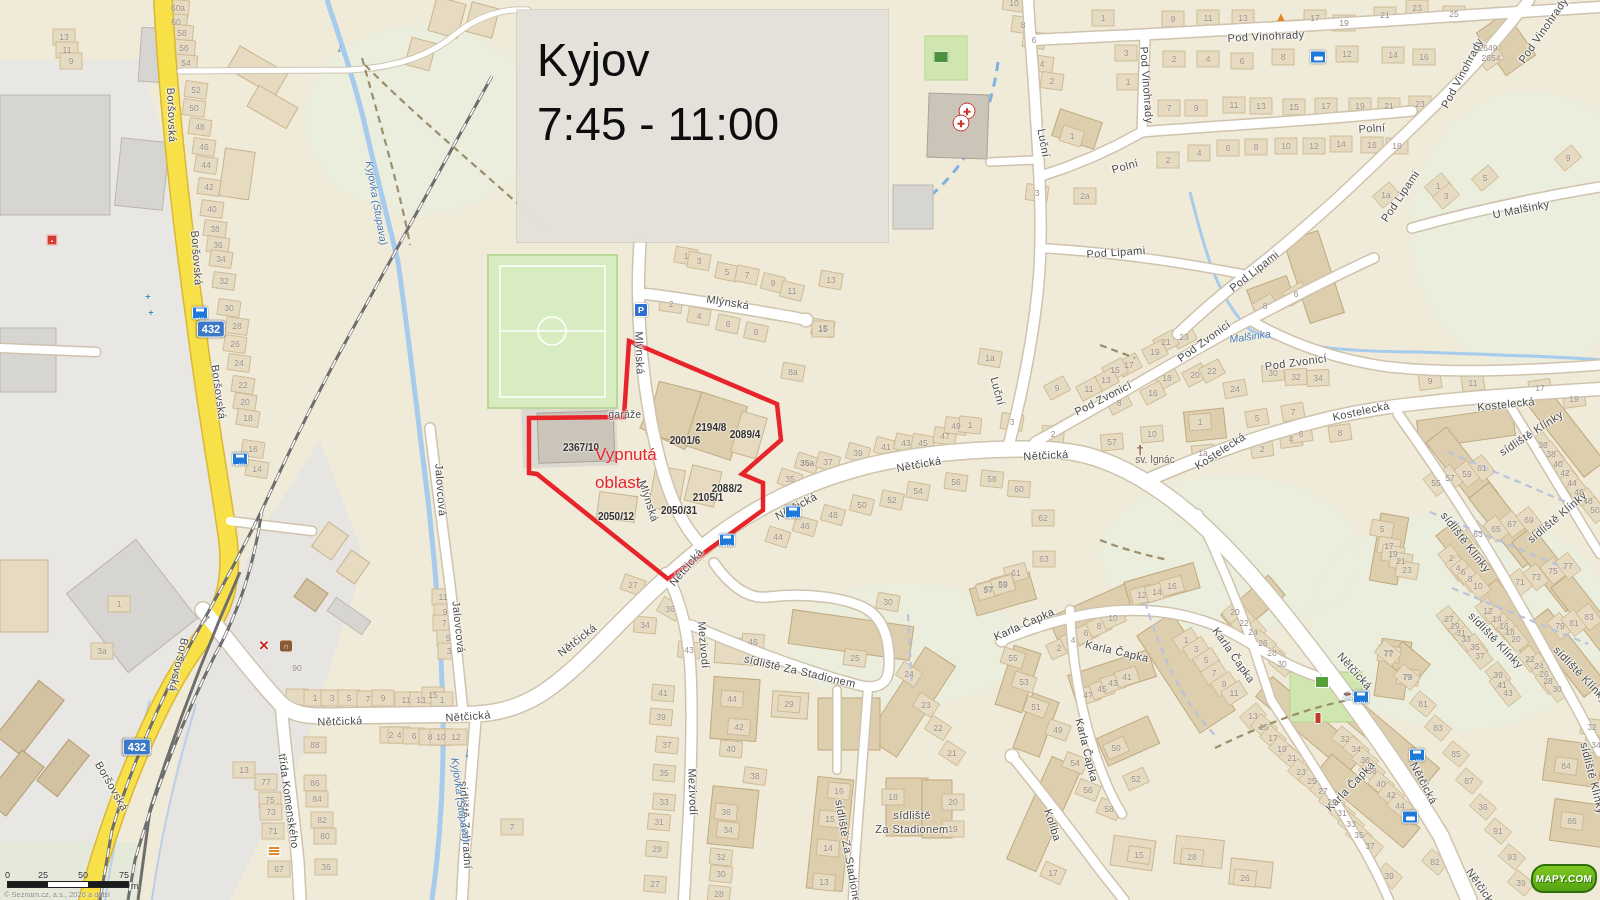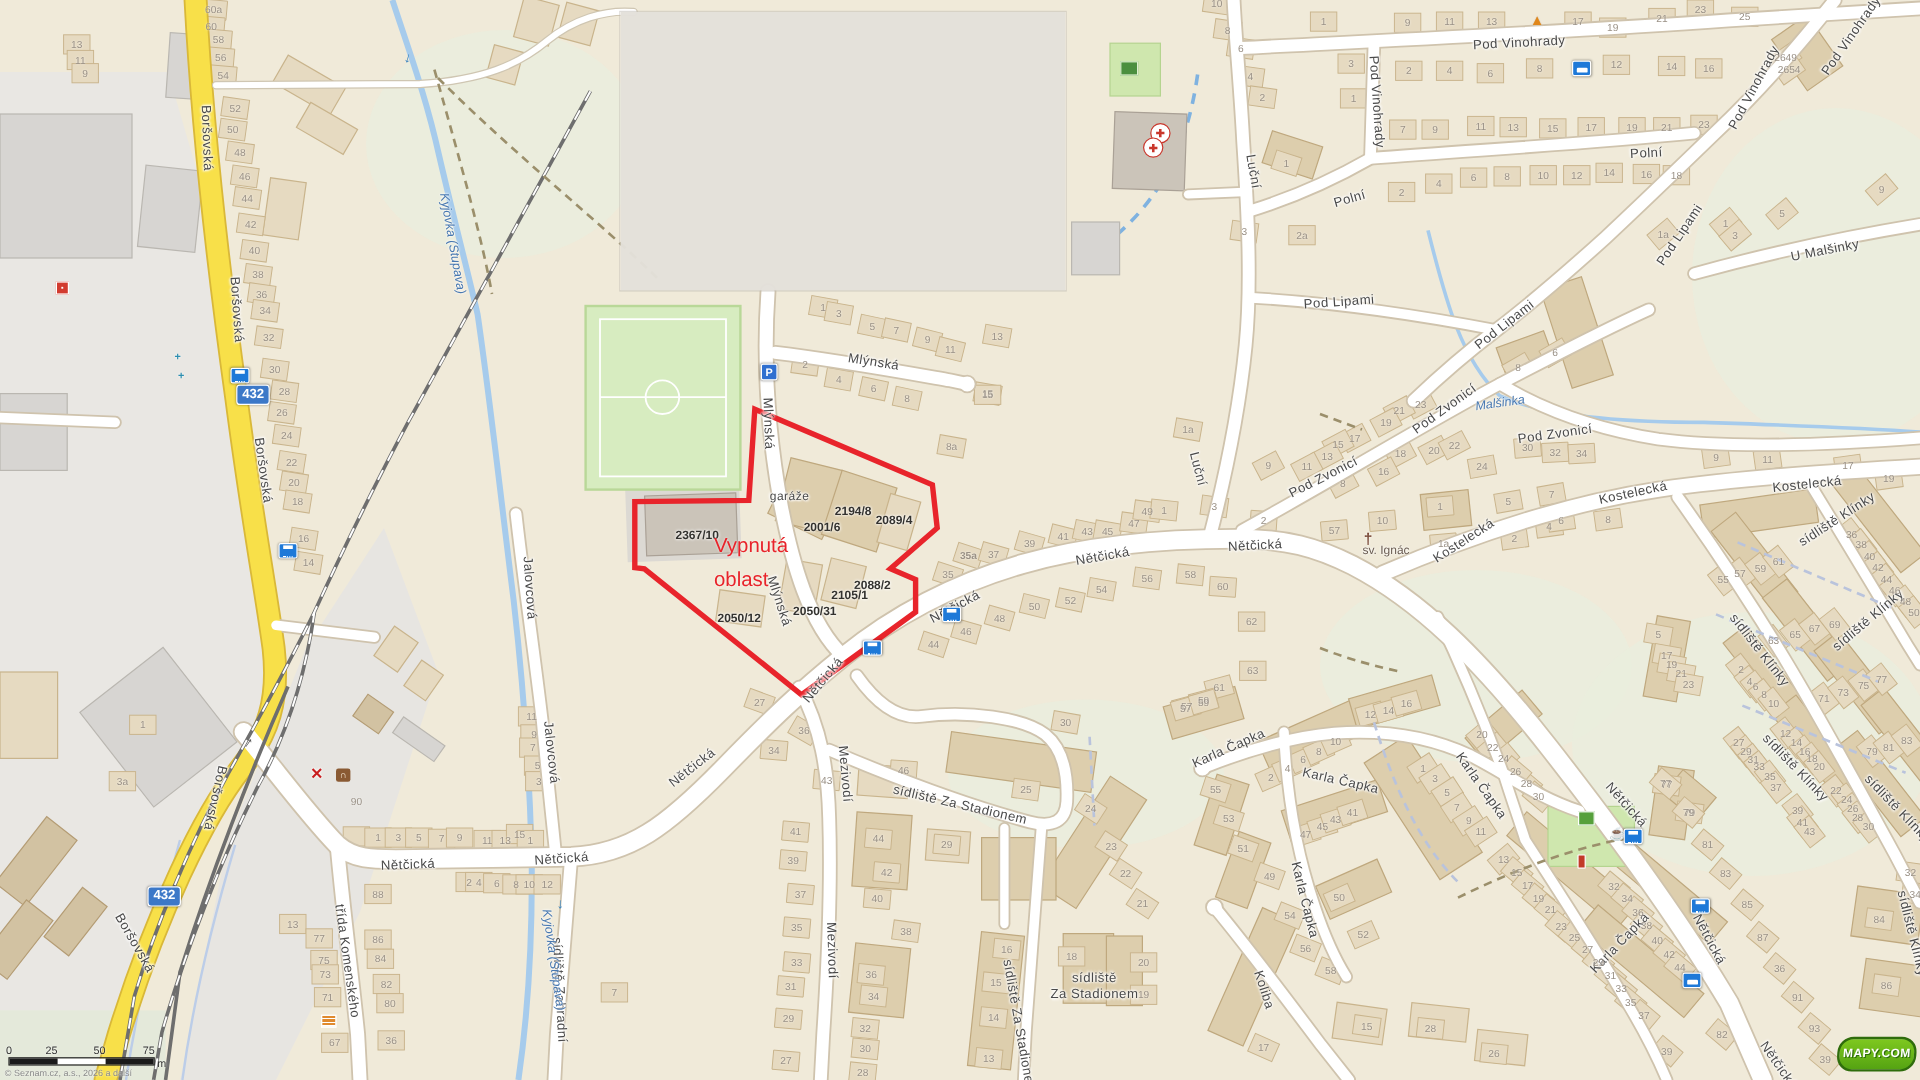--- a/index.html
+++ b/index.html
@@ -663,21 +663,21 @@
       <span class="lbl street" style="left: 1462px; top: 73px; transform: translate(-50%, -50%) rotate(-62deg);">Pod Vinohrady</span>
       <span class="lbl street" style="left: 1543px; top: 30px; transform: translate(-50%, -50%) rotate(-55deg);">Pod Vinohrady</span>
       <span class="lbl street" style="left: 1125px; top: 166px; transform: translate(-50%, -50%) rotate(-16deg);">Polní</span>
       <span class="lbl street" style="left: 1372px; top: 128px; transform: translate(-50%, -50%) rotate(-3deg);">Polní</span>
       <span class="lbl street" style="left: 1116px; top: 252px; transform: translate(-50%, -50%) rotate(-4deg);">Pod Lipami</span>
       <span class="lbl street" style="left: 1254px; top: 271px; transform: translate(-50%, -50%) rotate(-38deg);">Pod Lipami</span>
       <span class="lbl street" style="left: 1400px; top: 196px; transform: translate(-50%, -50%) rotate(-56deg);">Pod Lipami</span>
       <span class="lbl street" style="left: 1521px; top: 209px; transform: translate(-50%, -50%) rotate(-11deg);">U Malšinky</span>
       <span class="lbl street" style="left: 1044px; top: 143px; transform: translate(-50%, -50%) rotate(80deg);">Luční</span>
       <span class="lbl street" style="left: 998px; top: 391px; transform: translate(-50%, -50%) rotate(75deg);">Luční</span>
-      <span class="lbl street small-street" style="left: 658px; top: 414px; transform: translate(-50%, -50%) rotate(0deg);">garáže</span>
+      <span class="lbl street small-street" style="left: 625px; top: 414px; transform: translate(-50%, -50%) rotate(0deg);">garáže</span>
       <span class="lbl water" style="left: 377px; top: 203px; transform: translate(-50%, -50%) rotate(80deg);">Kyjovka (Stupava)</span>
       <span class="lbl water" style="left: 461px; top: 800px; transform: translate(-50%, -50%) rotate(82deg);">Kyjovka (Stupava)</span>
       <span class="lbl water" style="left: 1250px; top: 336px; transform: translate(-50%, -50%) rotate(-8deg);">Malšinka</span>
       <span class="lbl poi-label" style="left: 1155px; top: 459px; transform: translate(-50%, -50%) rotate(0deg);">sv. Ignác</span>
       <span class="lbl parcel" style="left: 581px; top: 447px; transform: translate(-50%, -50%) rotate(0deg);">2367/10</span>
       <span class="lbl parcel" style="left: 711px; top: 427px; transform: translate(-50%, -50%) rotate(0deg);">2194/8</span>
       <span class="lbl parcel" style="left: 745px; top: 434px; transform: translate(-50%, -50%) rotate(0deg);">2089/4</span>
       <span class="lbl parcel" style="left: 685px; top: 440px; transform: translate(-50%, -50%) rotate(0deg);">2001/6</span>
       <span class="lbl parcel" style="left: 727px; top: 488px; transform: translate(-50%, -50%) rotate(0deg);">2088/2</span>
       <span class="lbl parcel" style="left: 708px; top: 497px; transform: translate(-50%, -50%) rotate(0deg);">2105/1</span>
@@ -1081,20 +1081,22 @@
       <div class="icon ic-bricks" style="left: 274px; top: 851px;"></div>
       <div class="icon ic-redbox" style="left: 52px; top: 240px;">▪</div>
       <div class="icon ic-play" style="left: 1322px; top: 682px;"></div>
       <div class="icon ic-sport" style="left: 941px; top: 57px;"></div>
       <div class="icon ic-arrow" style="left: 205px; top: 618px; transform: translate(-50%, -50%) rotate(-55deg);">→</div>
       <div class="icon ic-flow" style="left: 340px; top: 48px; transform: translate(-50%, -50%) rotate(15deg);">↓</div>
       <div class="icon ic-flow" style="left: 467px; top: 753px; transform: translate(-50%, -50%) rotate(5deg);">↓</div>
     </div>
 
   <div class="title-box">
+    <div>Kyjov</div>
+    <div>7:45 - 11:00</div>
   </div>
 
   <div class="outage-label">
     <div>Vypnutá</div>
     <div>oblast</div>
   </div>
 
   <div class="scalebar">
     <span class="tick" style="left:5px">0</span>
     <span class="tick" style="left:38px">25</span>

